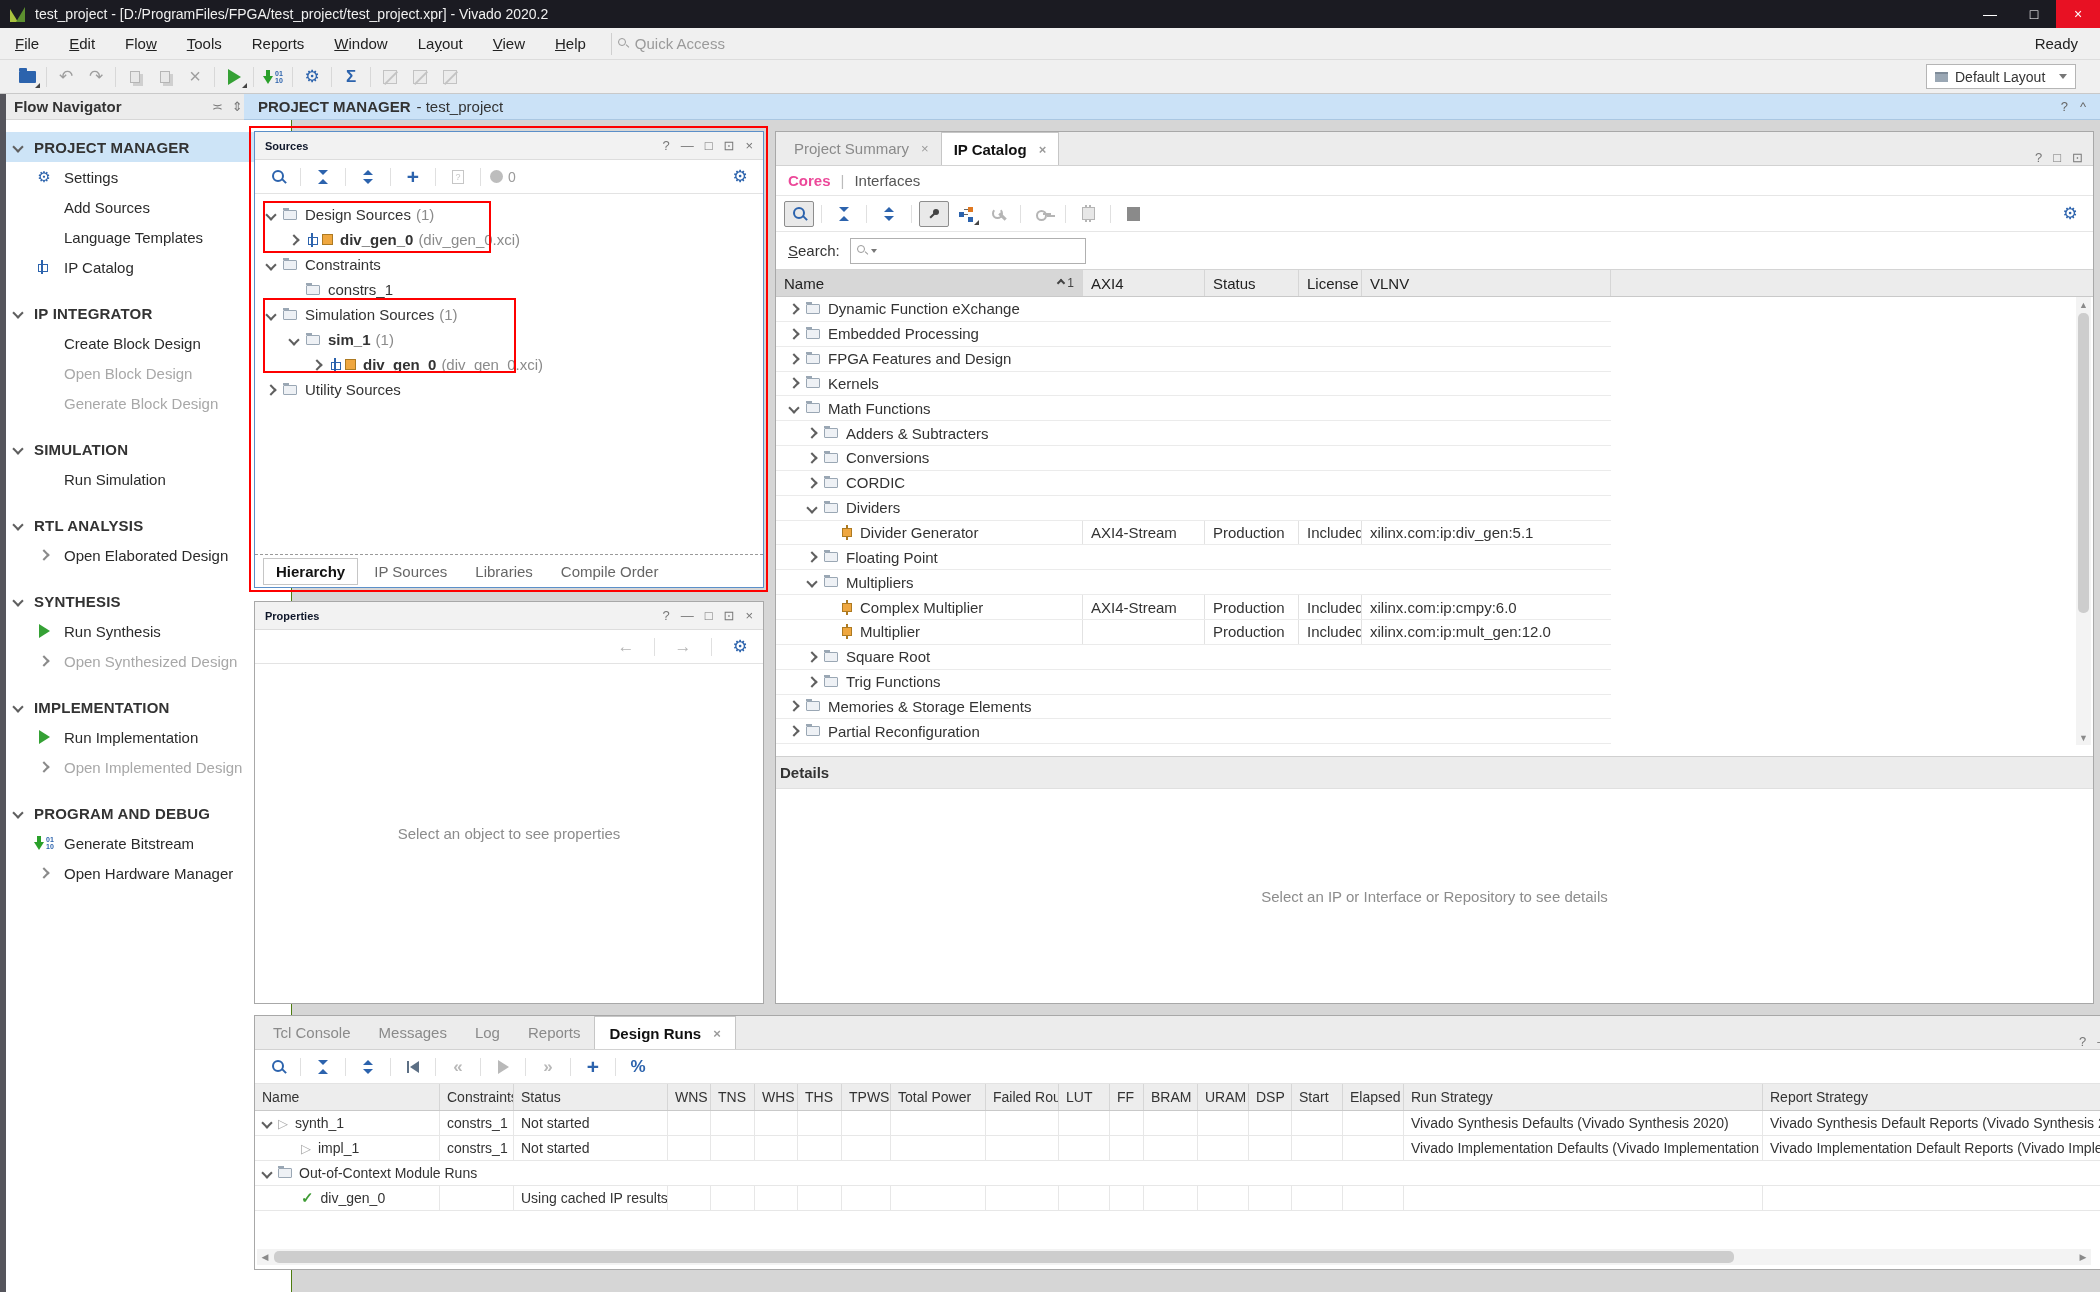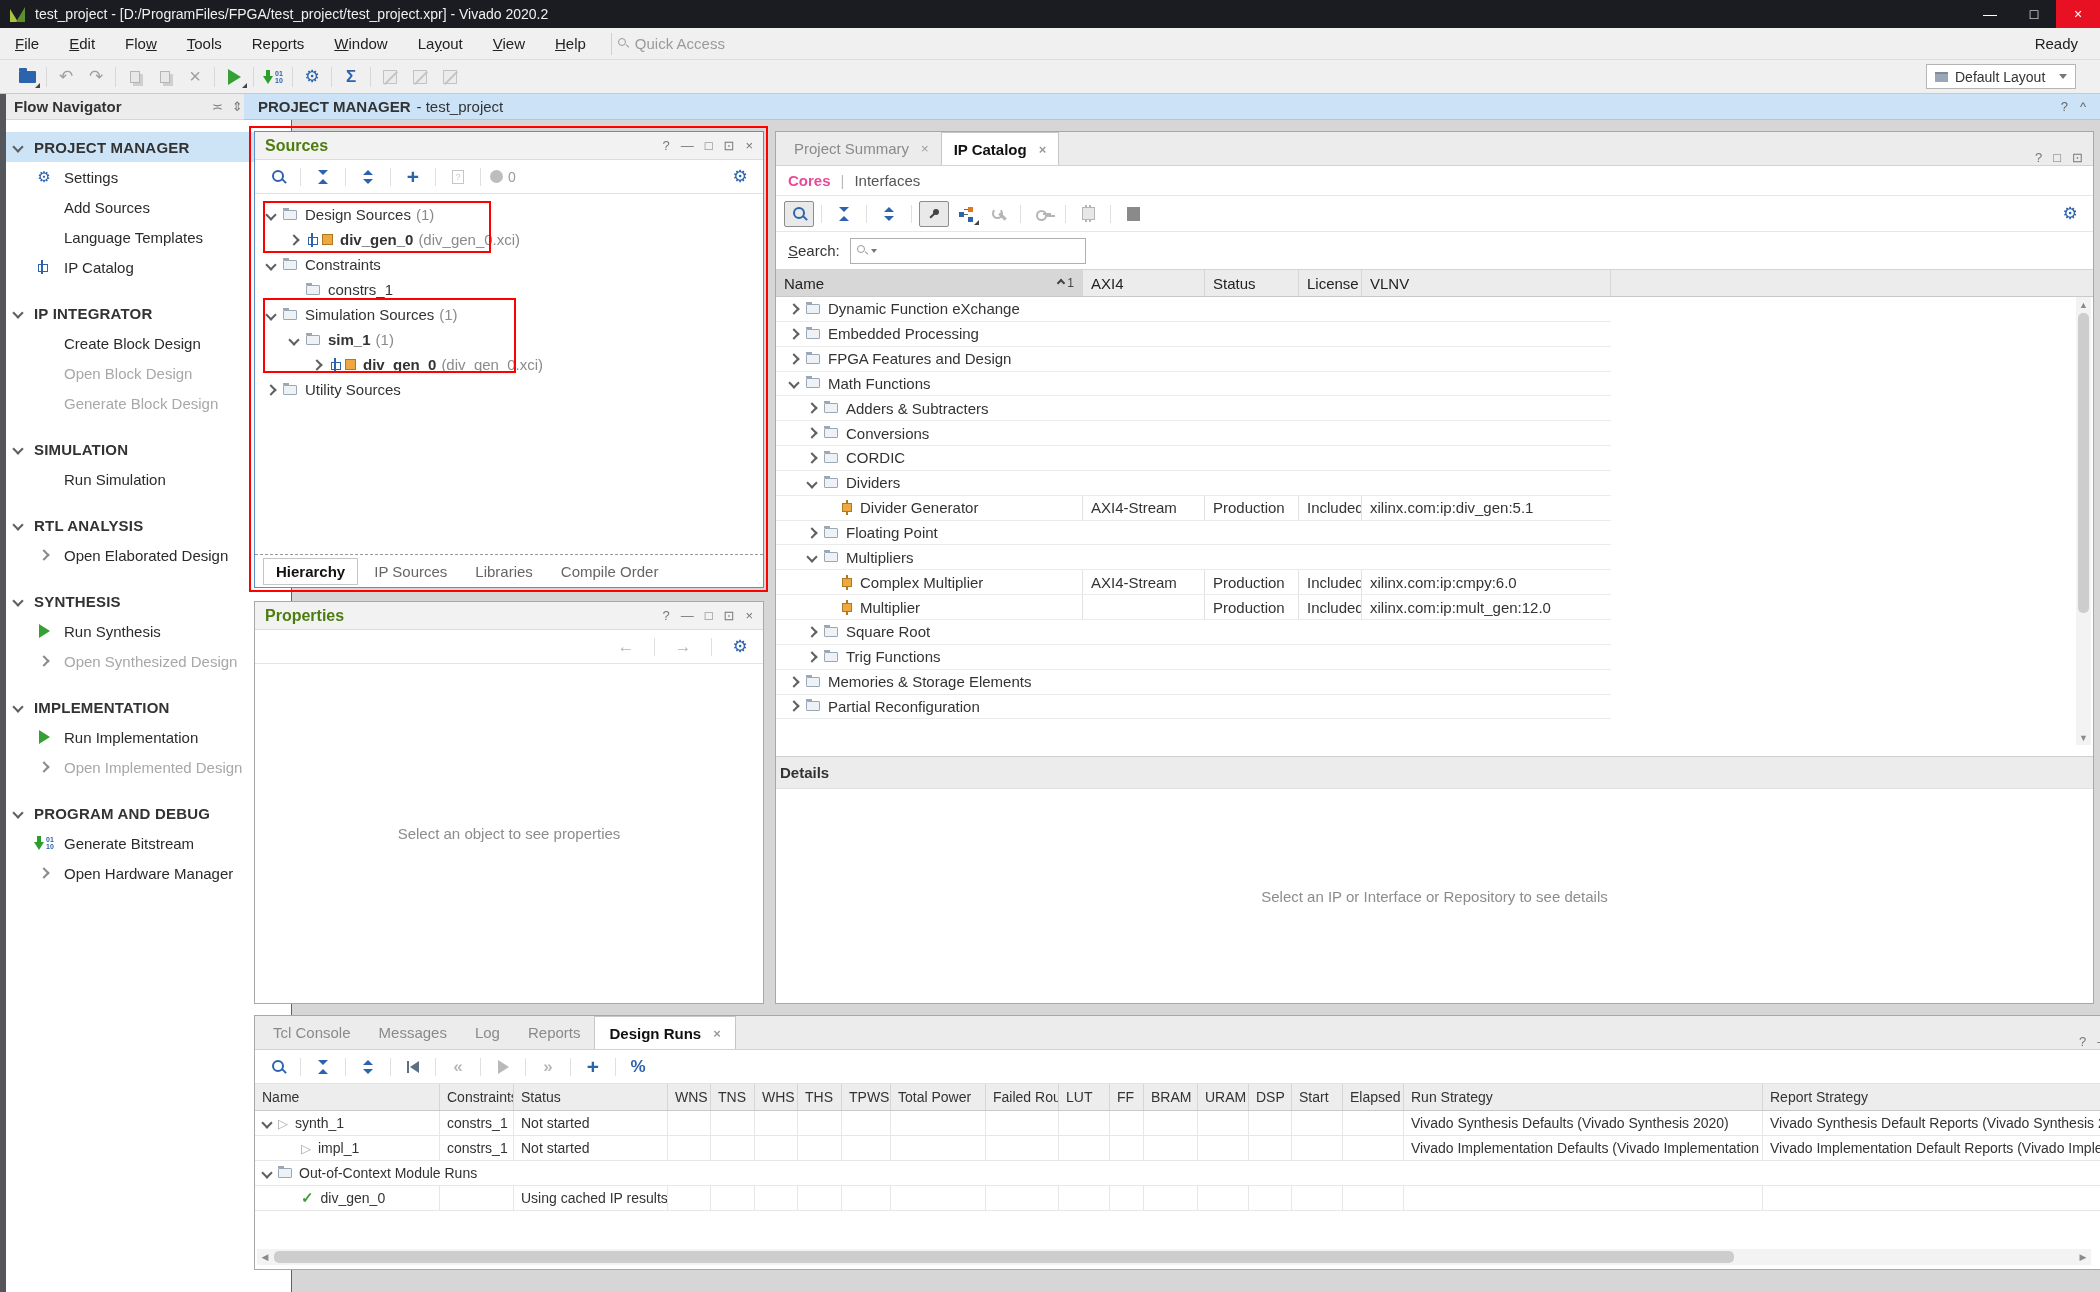--- a/index.html
+++ b/index.html
@@ -69,21 +69,21 @@
 
   
   .chev { width:8px; height:8px; border-style:solid; border-color:#5f5f5f; border-width:0 2px 2px 0; display:inline-block; }
   .chev.right { transform:rotate(-45deg); }
   .chev.down  { transform:rotate(45deg); }
   .chev.up    { transform:rotate(-135deg); }
 
   
   .panel { position:absolute; background:#fff; border:1px solid #a8a8a8; }
   .phdr { height:28px; background:#f2f2f2; border-bottom:1px solid #ddd; display:flex; align-items:center; padding:0 10px; }
-  .phdr .t { font-weight:bold; font-size:16px; color:#4d7c0f; }
+  .phdr .t { font-weight:bold; font-size:11px; color:#0f172a; }
   .phdr .hic { margin-left:auto; display:flex; gap:11px; color:#777; font-size:13px; }
   .ptools { height:34px; display:flex; align-items:center; padding:0 8px; border-bottom:1px solid #e3e3e3; gap:2px; }
   .vsep { width:1px; height:18px; background:#e0e0e0; margin:0 5px; }
   .i-search { width:15px; height:15px; position:relative; }
   .i-search::before { content:""; position:absolute; left:1px; top:1px; width:8px; height:8px; border:2px solid #2c63ad; border-radius:50%; }
   .i-search::after { content:""; position:absolute; right:1px; bottom:0; width:2px; height:6px; background:#2c63ad; transform:rotate(-45deg); }
   .i-coll, .i-exp { width:12px; height:14px; position:relative; }
   .i-coll::before { content:""; position:absolute; top:0; left:1px; border-left:5px solid transparent; border-right:5px solid transparent; border-top:5px solid #2c63ad; }
   .i-coll::after { content:""; position:absolute; bottom:0; left:1px; border-left:5px solid transparent; border-right:5px solid transparent; border-bottom:5px solid #2c63ad; }
   .i-exp::before { content:""; position:absolute; top:0; left:1px; border-left:5px solid transparent; border-right:5px solid transparent; border-bottom:5px solid #2c63ad; }
@@ -722,20 +722,32 @@
             <span class="ifolder"></span>
 
             <span class="lbl">FPGA Features and Design</span>
           </div>
           <div class="ccell"></div>
           <div class="ccell"></div>
           <div class="ccell"></div>
           <div class="ccell"></div>
         </div>
 
+        <div class="crow ci0 collapsed folder">
+          <div class="ccell cname ci0 collapsed folder">
+            <span class="chev"></span>
+            <span class="ifolder"></span>
+
+            <span class="lbl">Kernels</span>
+          </div>
+          <div class="ccell"></div>
+          <div class="ccell"></div>
+          <div class="ccell"></div>
+          <div class="ccell"></div>
+        </div>
 
         <div class="crow ci0 expanded folder">
           <div class="ccell cname ci0 expanded folder">
             <span class="chev"></span>
             <span class="ifolder"></span>
 
             <span class="lbl">Math Functions</span>
           </div>
           <div class="ccell"></div>
           <div class="ccell"></div>

